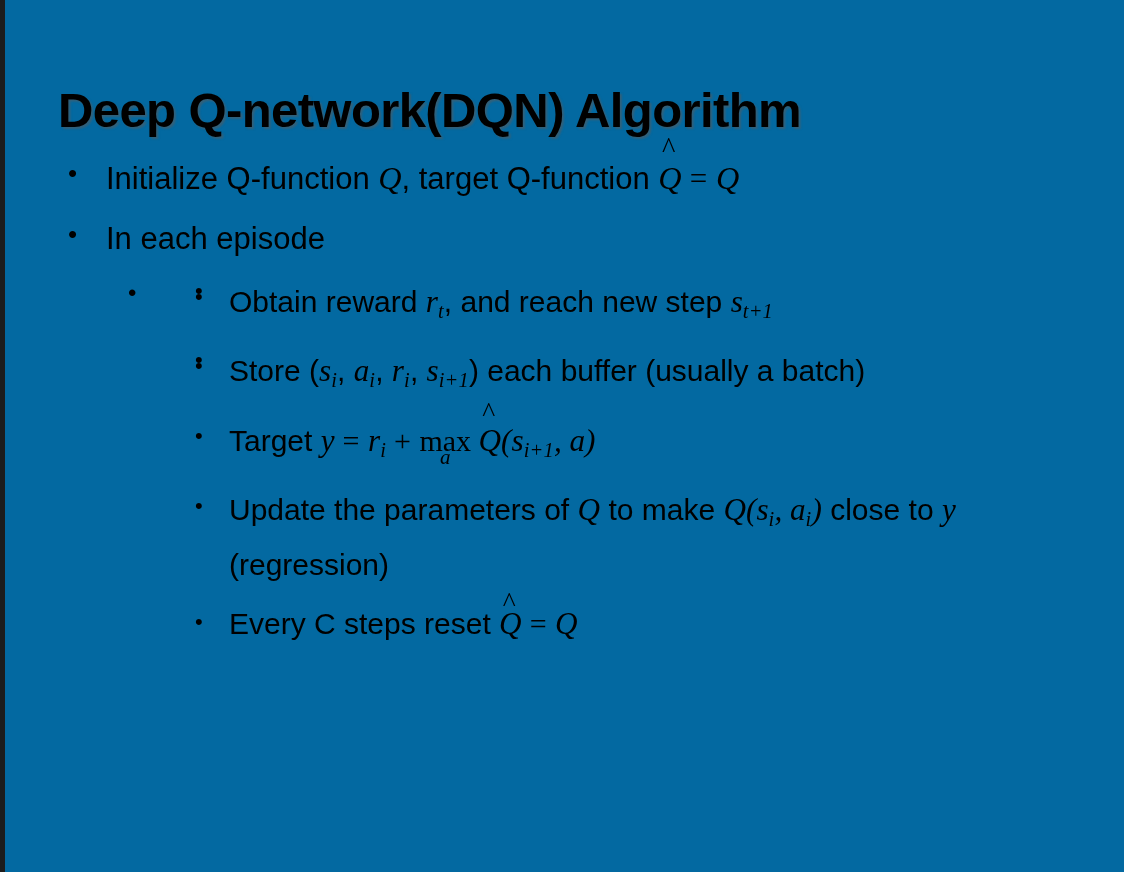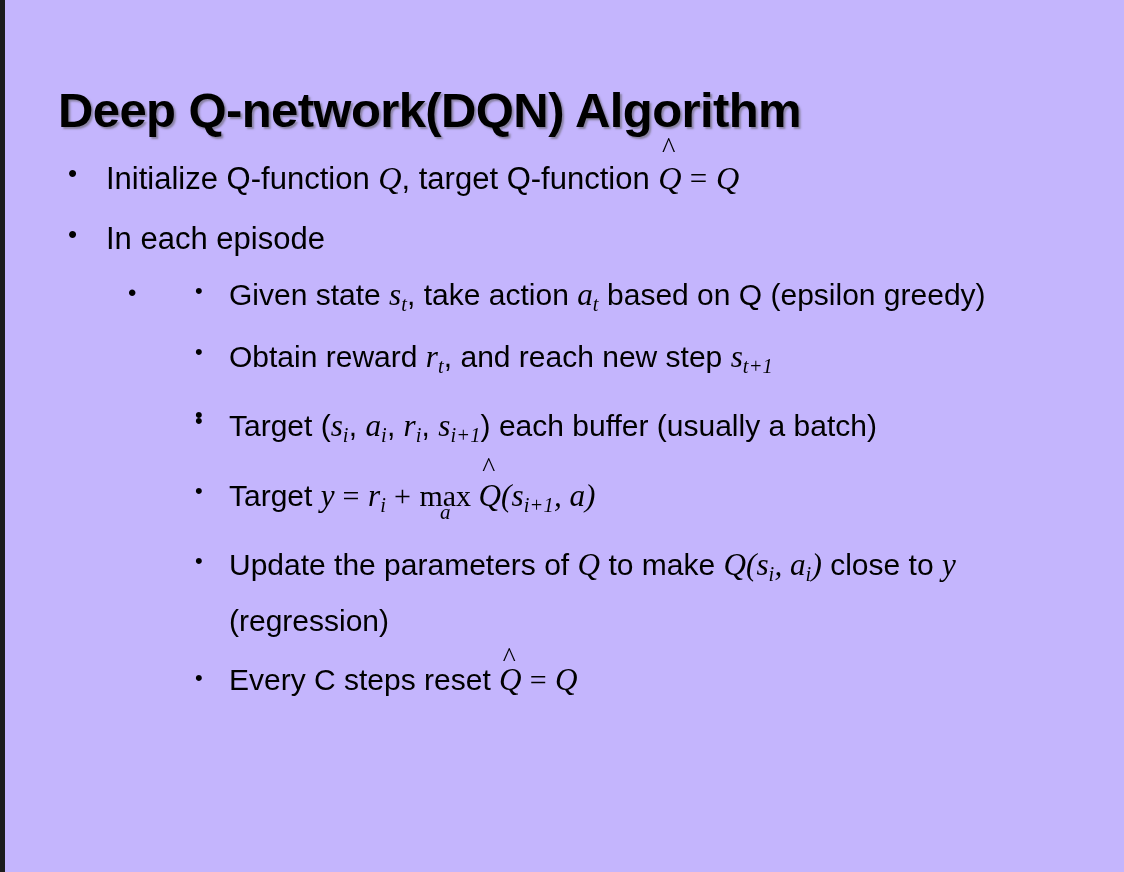--- a/index.html
+++ b/index.html
@@ -12,21 +12,21 @@
     height: 872px;
     font-family: "Liberation Sans", sans-serif;
     color: #000000;
     overflow: hidden;
   }
 
   #slide {
     position: relative;
     width: 1124px;
     height: 872px;
-    background: #c4b5fd;
+    background: #0369a1;
     box-sizing: border-box;
   }
 
   
   #left-edge-strip {
     position: absolute;
     left: 0;
     top: 0;
     width: 5px;
     height: 872px;
@@ -195,35 +195,34 @@
       <span class="marker">•</span>
       <span class="content">In each episode</span>
     </div>
 
     <div class="bullet-row lvl2">
       <span class="marker">•</span>
     </div>
 
     <div class="bullet-row lvl3 tall" style="padding-right:100px;">
       <span class="marker">•</span>
-      <span class="content"><span>Given state </span><span class="math">s</span><span class="sub">t</span><span>, take action </span><span class="math">a</span><span class="sub">t</span><span> based on Q (epsilon greedy)</span></span>
     </div>
 
     <div class="bullet-row lvl3">
       <span class="marker">•</span>
       <span class="content"><span>Obtain reward </span><span class="math">r</span><span class="sub">t</span><span>, and reach new step </span><span class="math">s</span><span class="sub">t+1</span></span>
     </div>
 
     <div class="bullet-row lvl3">
       <span class="marker">•</span>
     </div>
 
     <div class="bullet-row lvl3">
       <span class="marker">•</span>
-      <span class="content"><span>Target (</span><span class="math">s</span><span class="sub">i</span><span>, </span><span class="math">a</span><span class="sub">i</span><span>, </span><span class="math">r</span><span class="sub">i</span><span>, </span><span class="math">s</span><span class="sub">i+1</span><span>) each buffer (usually a batch)</span></span>
+      <span class="content"><span>Store (</span><span class="math">s</span><span class="sub">i</span><span>, </span><span class="math">a</span><span class="sub">i</span><span>, </span><span class="math">r</span><span class="sub">i</span><span>, </span><span class="math">s</span><span class="sub">i+1</span><span>) each buffer (usually a batch)</span></span>
     </div>
 
     <div class="bullet-row lvl3" style="line-height:62px;">
       <span class="marker" style="top:18px;">•</span>
       <span class="content"><span>Target </span><span class="math">y</span><span class="mathup opsp"> = </span><span class="math">r</span><span class="sub">i</span><span class="mathup opsp"> + </span><span class="maxop"><span>max</span><span class="maxlim">a</span></span><span class="mathup">&nbsp;</span><span class="hatwrap"><span class="hat">^</span><span class="math">Q</span></span><span class="math">(</span><span class="math">s</span><span class="sub">i+1</span><span class="math">, </span><span class="math">a</span><span class="math">)</span></span>
     </div>
 
     <div class="bullet-row lvl3 tall" style="padding-right:50px;">
       <span class="marker">•</span>
       <span class="content"><span>Update the parameters of </span><span class="math">Q</span><span> to make </span><span class="math">Q</span><span class="math">(</span><span class="math">s</span><span class="sub">i</span><span class="math">, </span><span class="math">a</span><span class="sub">i</span><span class="math">)</span><span> close to </span><span class="math">y</span><span> (regression)</span></span>

